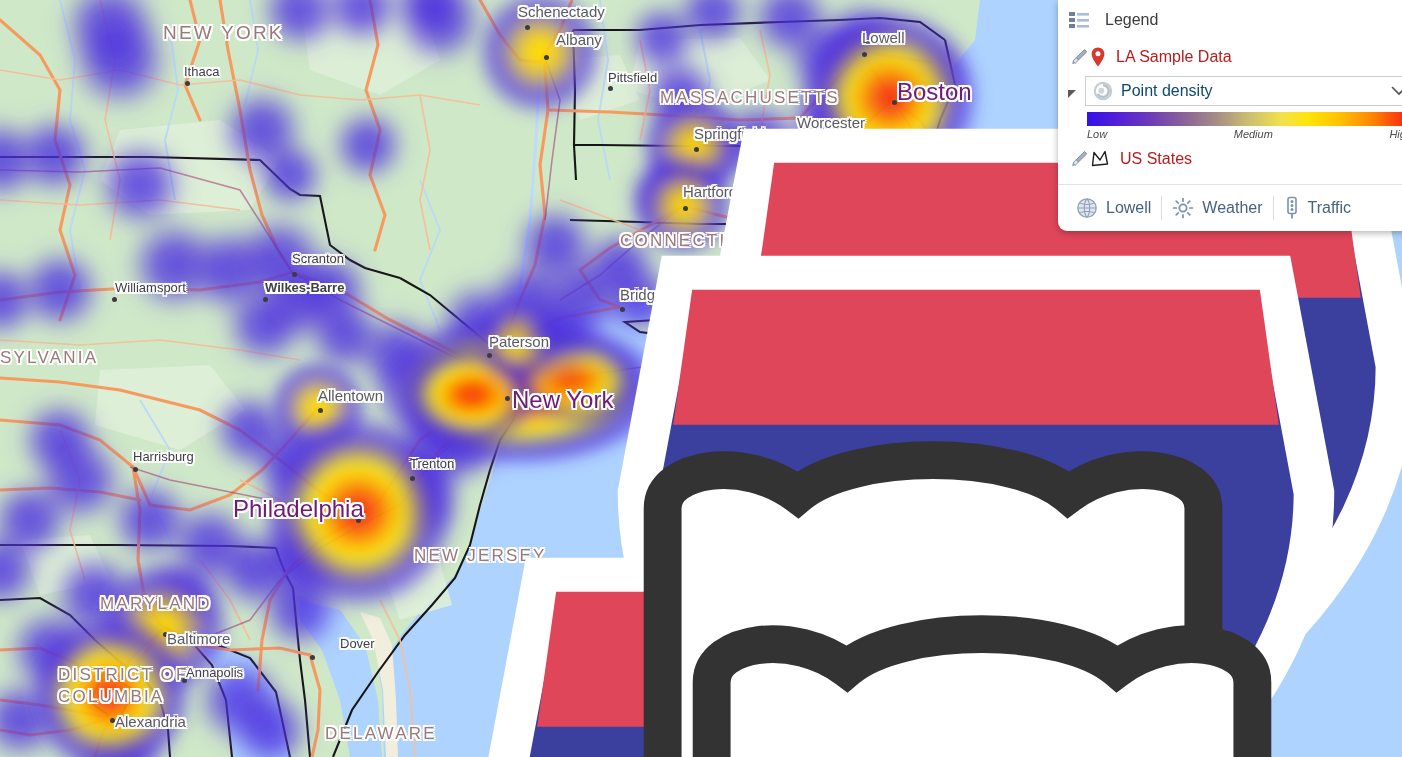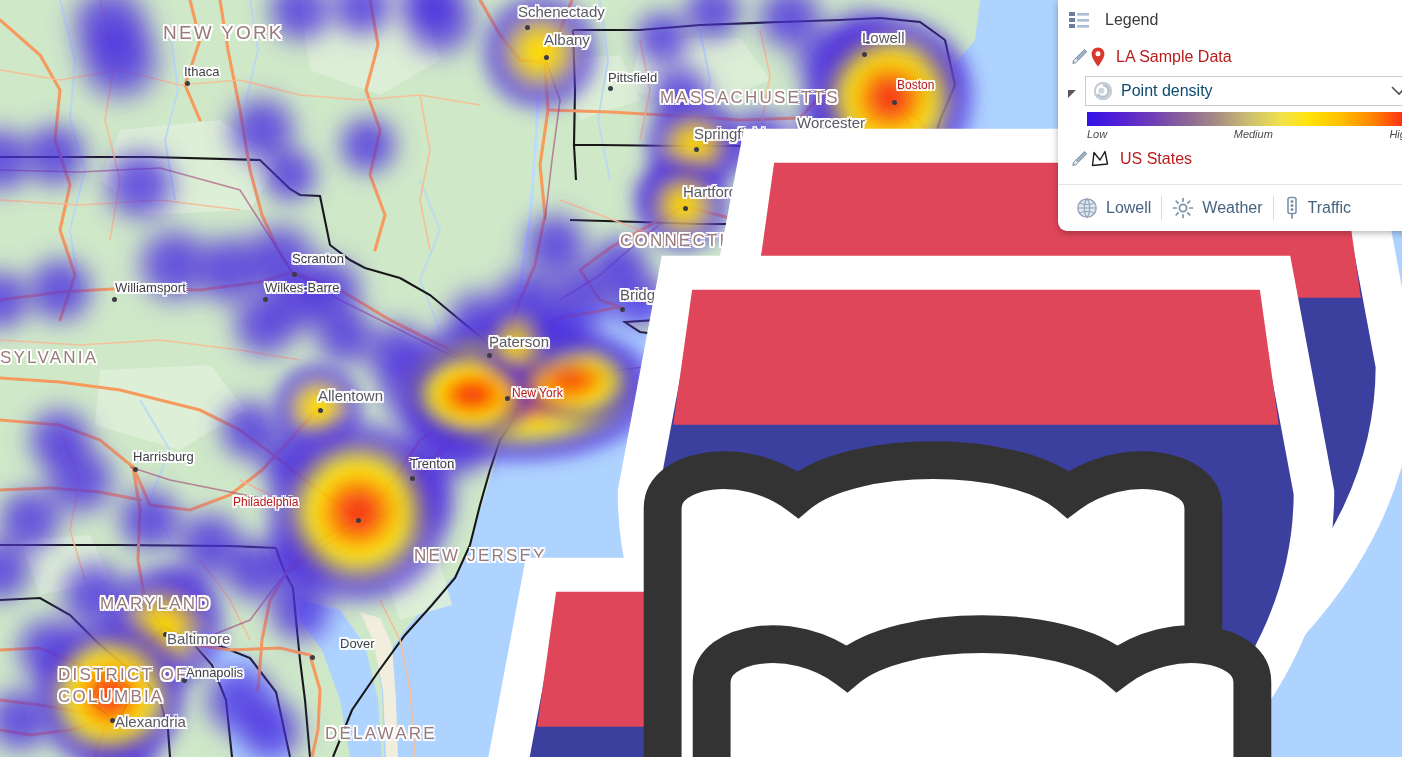--- a/index.html
+++ b/index.html
@@ -25,21 +25,21 @@
       -1.6px  1.6px 0 #fff, 1.6px  1.6px 0 #fff,
        0 -1.8px 0 #fff, 0 1.8px 0 #fff,
       -1.8px 0 0 #fff, 1.8px 0 0 #fff;
   }
   .state-label {
     color: #9a7a7a;
     font-size: 17px;
     letter-spacing: 2.2px;
     font-weight: 400;
   }
-  .city-major { color: #b91c1c; font-size: 12px; font-weight: 400; }
+  .city-major { color: #701a75; font-size: 24px; font-weight: 400; }
   .city-mid   { color: #5a5a62; font-size: 15px; font-weight: 400; }
   .city-small { color: #3f3f46; font-size: 13px; font-weight: 400; }
   .water-label {
     color: #5f7da3; font-size: 13px; font-style: italic;
     text-align: center; line-height: 15px;
     text-shadow: none;
   }
   .citydot {
     position: absolute; width: 5px; height: 5px; border-radius: 50%;
     background: #3b3b42; pointer-events: none;
@@ -469,21 +469,21 @@
         <div class="maplabel state-label" style="left: 414px; top: 546px; font-size: 17px;">NEW JERSEY</div>
         <div class="maplabel state-label" style="left: 100px; top: 594px; font-size: 17px;">MARYLAND</div>
         <div class="maplabel state-label" style="left: 58px; top: 665px; font-size: 17px;">DISTRICT OF</div>
         <div class="maplabel state-label" style="left: 58px; top: 687px; font-size: 17px;">COLUMBIA</div>
         <div class="maplabel state-label" style="left: 325px; top: 724px; font-size: 17px;">DELAWARE</div>
       </div>
     <div id="city-labels">
         <div class="citydot" style="left: 525px; top: 25px;"></div>
         <div class="maplabel city-mid" style="left: 518px; top: 3px;">Schenectady</div>
         <div class="citydot" style="left: 544px; top: 55px;"></div>
-        <div class="maplabel city-mid" style="left: 544px; top: 31px;">Albany</div>
+        <div class="maplabel city-mid" style="left: 556px; top: 31px;">Albany</div>
         <div class="citydot" style="left: 862px; top: 52px;"></div>
         <div class="maplabel city-mid" style="left: 862px; top: 29px;">Lowell</div>
         <div class="citydot" style="left: 185px; top: 81px;"></div>
         <div class="maplabel city-small" style="left: 184px; top: 64px;">Ithaca</div>
         <div class="citydot" style="left: 608px; top: 86px;"></div>
         <div class="maplabel city-small" style="left: 608px; top: 70px;">Pittsfield</div>
         <div class="citydot" style="left: 892px; top: 100px;"></div>
         <div class="maplabel city-major" style="left: 897px; top: 78px;">Boston</div>
         <div class="citydot" style="left: 694px; top: 147px;"></div>
         <div class="maplabel city-mid" style="left: 694px; top: 125px;">Springfield</div>
@@ -493,21 +493,21 @@
         <div class="maplabel city-mid" style="left: 683px; top: 183px;">Hartford</div>
         <div class="citydot" style="left: 846px; top: 197px;"></div>
         <div class="maplabel city-mid" style="left: 848px; top: 173px;">Providence</div>
         <div class="citydot" style="left: 910px; top: 228px;"></div>
         <div class="maplabel city-mid" style="left: 912px; top: 206px;">New Bedford</div>
         <div class="citydot" style="left: 292px; top: 272px;"></div>
         <div class="maplabel city-small" style="left: 292px; top: 251px;">Scranton</div>
         <div class="citydot" style="left: 112px; top: 297px;"></div>
         <div class="maplabel city-small" style="left: 115px; top: 280px;">Williamsport</div>
         <div class="citydot" style="left: 263px; top: 297px;"></div>
-        <div class="maplabel city-small" style="left: 265px; top: 280px;">Wilkes-Barre</div>
+        <div class="maplabel city-small" style="left: 265px; top: 280px; font-weight: bold;">Wilkes-Barre</div>
         <div class="citydot" style="left: 620px; top: 307px;"></div>
         <div class="maplabel city-mid" style="left: 620px; top: 286px;">Bridgeport</div>
         <div class="citydot" style="left: 487px; top: 353px;"></div>
         <div class="maplabel city-mid" style="left: 489px; top: 333px;">Paterson</div>
         <div class="citydot" style="left: 505px; top: 396px;"></div>
         <div class="maplabel city-major" style="left: 512px; top: 386px;">New York</div>
         <div class="citydot" style="left: 318px; top: 408px;"></div>
         <div class="maplabel city-mid" style="left: 318px; top: 387px;">Allentown</div>
         <div class="citydot" style="left: 410px; top: 476px;"></div>
         <div class="maplabel city-small" style="left: 410px; top: 456px;">Trenton</div>

